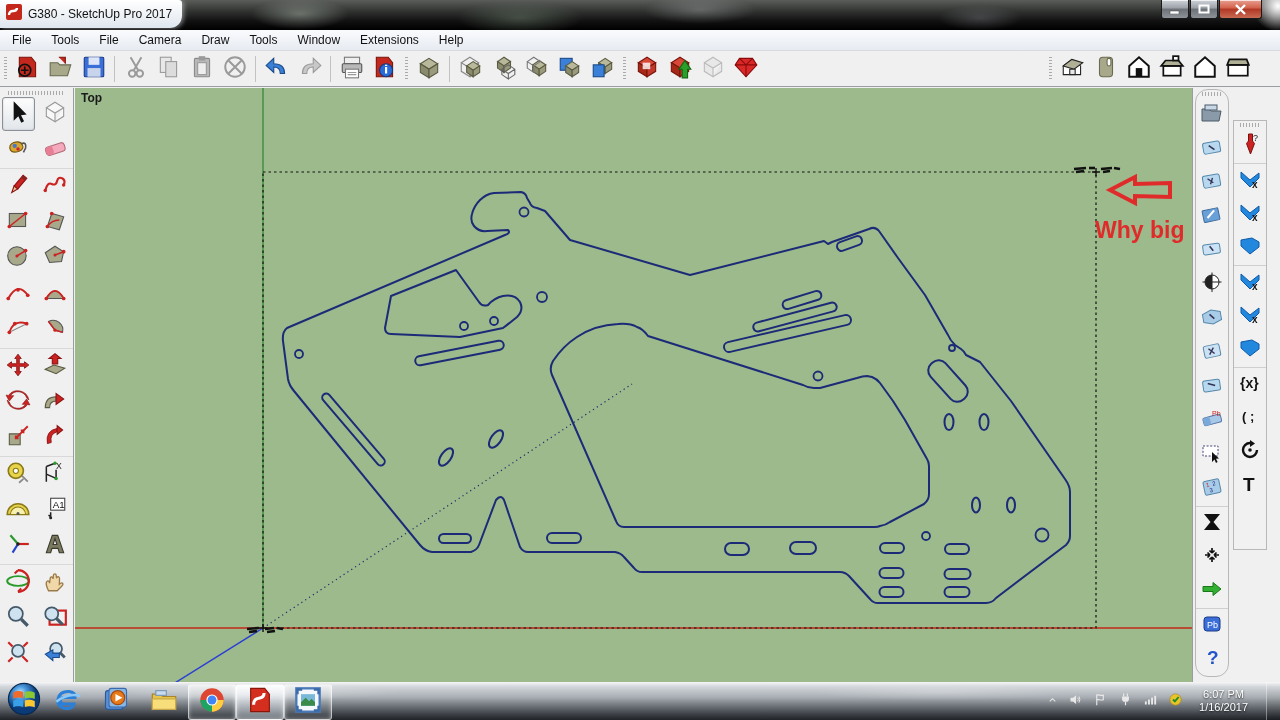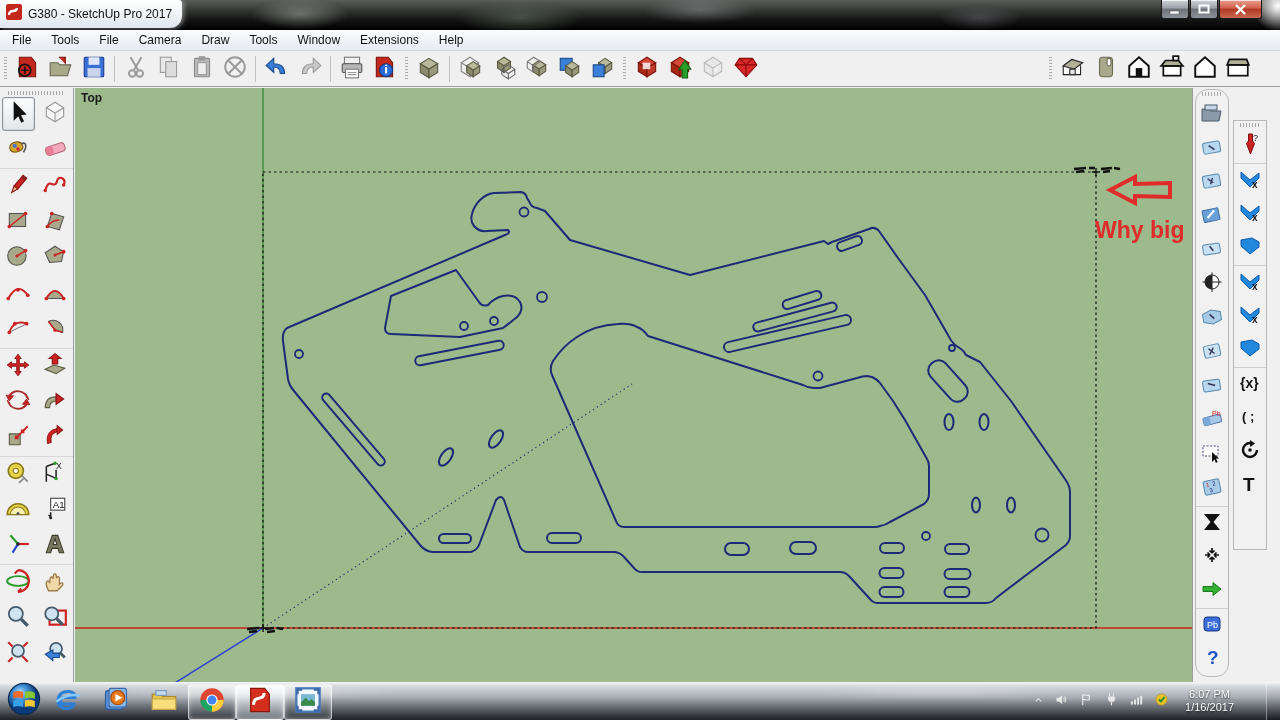--- a/index.html
+++ b/index.html
@@ -77,21 +77,21 @@
     linear-gradient(180deg,#f6f6f7 0%, #d3d7db 12%, #a8aeb4 40%, #70767c 62%, #3a3e44 86%, #202327 100%);
   display:flex; align-items:center; }
 .tb-app { width:48px; height:36px; margin-top:1px; display:flex; align-items:center; justify-content:center; }
 .tb-app.open { border:1px solid rgba(255,255,255,.65); border-radius:3px;
   background:linear-gradient(180deg, rgba(255,255,255,.5), rgba(255,255,255,.15) 50%, rgba(120,130,140,.25));
   box-shadow: inset 0 0 4px rgba(255,255,255,.5); }
 .tb-app.active { background:linear-gradient(180deg, rgba(255,255,255,.92), rgba(235,240,245,.6) 50%, rgba(185,195,205,.5)); }
 .startorb { width:40px; height:36px; display:flex; align-items:center; justify-content:center; margin-left:4px; }
 .tray { margin-left:auto; display:flex; align-items:center; gap:10px; }
 .tray .ticon { display:flex; align-items:center; justify-content:center; }
-.clock { text-align:center; color:#fff; font-size:11px; line-height:13px; text-shadow:0 1px 2px rgba(0,0,0,.8); margin:0 22px 0 6px; }
+.clock { text-align:center; color:#fff; font-size:11px; line-height:13px; text-shadow:0 1px 2px rgba(0,0,0,.8); margin:0 8px 0 6px; }
 .show-desktop { width:14px; height:38px; border-left:1px solid rgba(255,255,255,.4); background:linear-gradient(180deg, rgba(255,255,255,.15), rgba(0,0,0,.2)); }
 </style>
 </head>
 <body>
 <div id="stage">
 
 <div class="titlebar">
   <div class="title-pill">
     <span><svg width="18" height="18" viewBox="0 0 18 18">
             <rect x="1" y="1" width="16" height="16" rx="2" fill="#c4281c"></rect>

